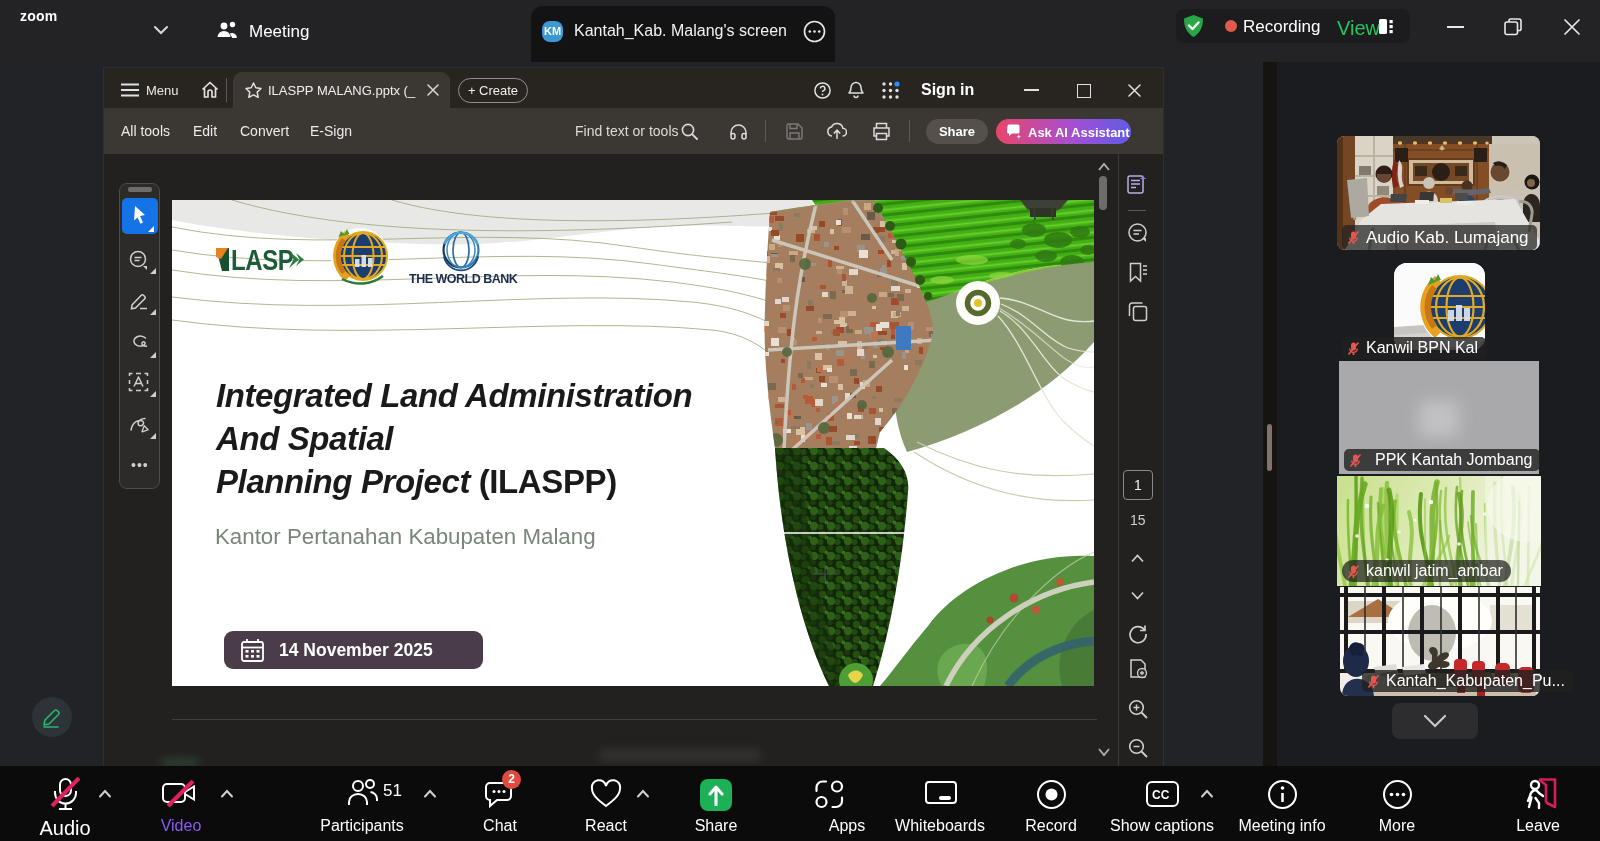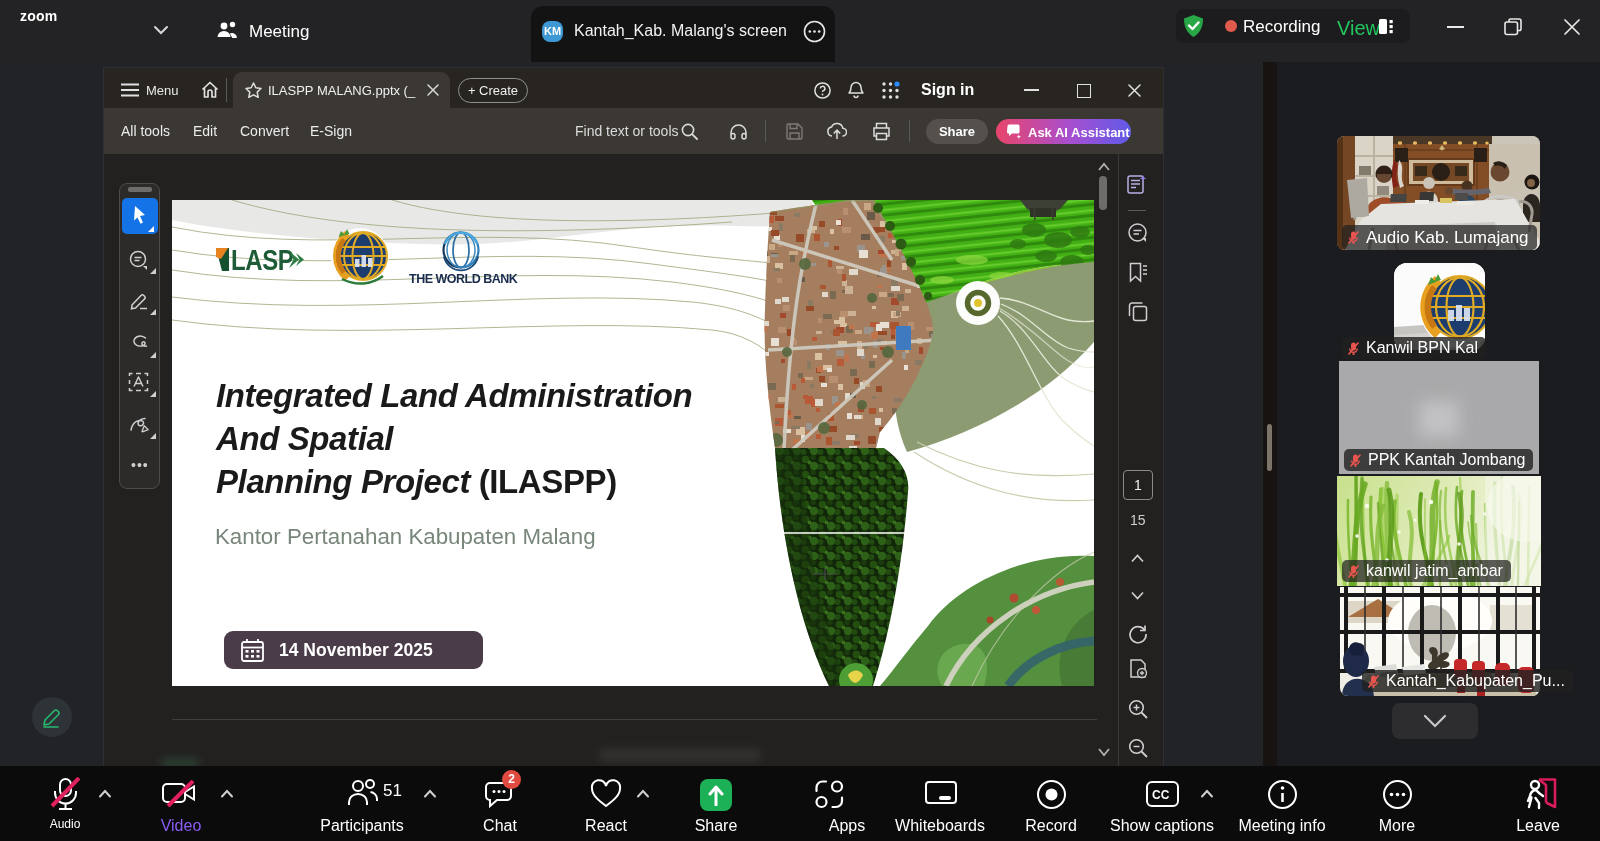--- a/index.html
+++ b/index.html
@@ -856,21 +856,21 @@
   <div class="abs" style="left:1344px;top:449px;">
     <div style="display:flex;align-items:center;height:22px;background:rgba(32,32,32,0.8);border-radius:5px;padding:0 8px 0 4px;">
       <svg width="15" height="15" viewBox="0 0 15 15">
           <g fill="#e8554f">
             <rect x="5" y="1.5" width="5" height="8" rx="2.5"></rect>
             <path d="M3 7.5 a4.5 4.5 0 0 0 9 0 h-1.4 a3.1 3.1 0 0 1 -6.2 0 Z"></path>
             <rect x="6.6" y="11.5" width="1.8" height="2.5"></rect>
           </g>
           <path d="M2.5 13.5 L12.5 1.5" stroke="#e8554f" stroke-width="1.6"></path>
         </svg>
-      <span style="color:#fff;font-size:16px;margin-left:5px;">PPK Kantah Jombang</span>
+      <span style="color:#fff;font-size:16px;margin-left:12px;">PPK Kantah Jombang</span>
     </div>
   </div>
 
   <div class="abs" style="left:1337px;top:476px;width:204px;height:110px;overflow:hidden;">
     <svg width="204" height="110" viewBox="0 0 204 110">
       <defs>
         <linearGradient id="grassbg" x1="0" y1="0" x2="1" y2="0.3">
           <stop offset="0" stop-color="#c8e08c"></stop>
             <stop offset="0.5" stop-color="#ddeab4"></stop>
             <stop offset="1" stop-color="#f2f4e4"></stop>
@@ -933,21 +933,21 @@
           <circle cx="78" cy="44" r="1.6"></circle>
           <circle cx="110" cy="90" r="1.8"></circle>
           <circle cx="20" cy="60" r="1.8"></circle>
           <circle cx="140" cy="86" r="1.8"></circle>
         </g>
       <rect x="148" width="56" height="110" fill="#f6f8ec" opacity="0.5"></rect>
       <ellipse cx="190" cy="30" rx="40" ry="36" fill="#f8faee" opacity="0.6"></ellipse>
     </svg>
   </div>
   <div class="abs" style="left:1342px;top:560px;">
-    <div style="display:flex;align-items:center;height:22px;background:rgba(32,32,32,0.72);border-radius:5px;padding:0 8px 0 4px;">
+    <div style="display:flex;align-items:center;height:22px;background:rgba(32,32,32,0.72);border-radius:11px;padding:0 8px 0 4px;">
       <svg width="15" height="15" viewBox="0 0 15 15">
           <g fill="#e8554f">
             <rect x="5" y="1.5" width="5" height="8" rx="2.5"></rect>
             <path d="M3 7.5 a4.5 4.5 0 0 0 9 0 h-1.4 a3.1 3.1 0 0 1 -6.2 0 Z"></path>
             <rect x="6.6" y="11.5" width="1.8" height="2.5"></rect>
           </g>
           <path d="M2.5 13.5 L12.5 1.5" stroke="#e8554f" stroke-width="1.6"></path>
         </svg>
       <span style="color:#fff;font-size:16px;margin-left:5px;">kanwil jatim_ambar</span>
     </div>
@@ -1013,21 +1013,21 @@
     <g stroke="#fff" stroke-width="2" fill="none">
       <rect x="12" y="2" width="11" height="17" rx="5.5"></rect>
       <path d="M7 14 v2 a10.5 10.5 0 0 0 21 0 v-2"></path>
       <path d="M17.5 27 V32 M11 32 H24"></path>
     </g>
     <path d="M4 29 L31 1" stroke="#e0215c" stroke-width="4"></path>
   </svg>
   <svg class="abs" style="left:98px;top:789px;" width="14" height="9" viewBox="0 0 14 9">
       <path d="M2 7.5 L7 2 L12 7.5" stroke="#d0d0d0" stroke-width="2" fill="none" stroke-linecap="round"></path>
     </svg>
-  <div class="abs" style="left:65px;top:817px;color:#fff;font-size:12px;transform:translateX(-50%);">Audio</div>
+  <div class="abs" style="left:65px;top:817px;color:#fff;font-size:20px;transform:translateX(-50%);">Audio</div>
 
   <svg class="abs" style="left:160px;top:780px;" width="40" height="28" viewBox="0 0 40 28">
     <g stroke="#fff" stroke-width="2" fill="none">
       <rect x="3" y="4" width="22" height="18" rx="4"></rect>
       <path d="M25 12 L34 6.5 V19.5 L25 14"></path>
     </g>
     <path d="M8 26 L33 1" stroke="#e0215c" stroke-width="4"></path>
   </svg>
   <svg class="abs" style="left:220px;top:789px;" width="14" height="9" viewBox="0 0 14 9">
       <path d="M2 7.5 L7 2 L12 7.5" stroke="#d0d0d0" stroke-width="2" fill="none" stroke-linecap="round"></path>

